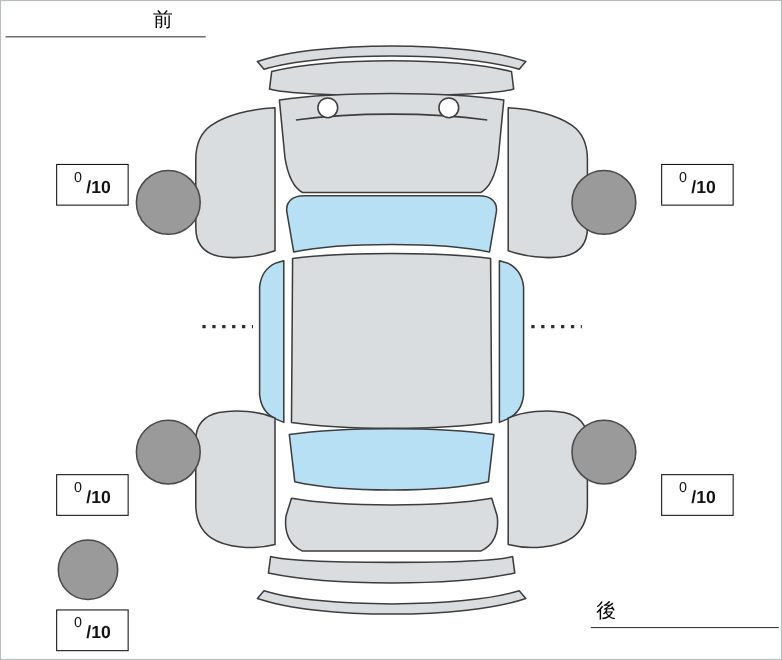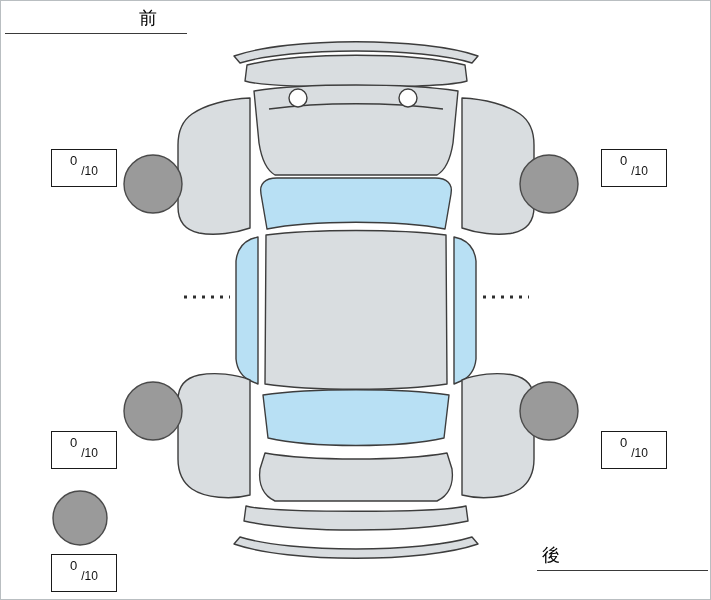--- a/index.html
+++ b/index.html
@@ -16,21 +16,21 @@
   .score-box {
     position:absolute;
     width:66px; height:38px;
     background:#ffffff;
     border:1px solid #1a1a1a;
     box-sizing:border-box;
     display:flex; align-items:center; justify-content:center;
     color:#111;
   }
   .score-value { font-size:13px; line-height:1; transform:translateY(-8px); margin-right:4px; }
-  .score-den   { font-size:12px; line-height:1; transform:translateY(3px); }
+  .score-den   { font-size:16px; line-height:1; transform:translateY(3px);font-weight:bold; }
   .dir-label { position:absolute; font-size:18px; color:#000; line-height:1.2; }
   .dir-line  { position:absolute; height:0; border-top:1px solid #3a3a3a; }
 </style>
 </head>
 <body>
 
 <div class="canvas">
 
   <svg class="diagram-svg" width="711" height="600" viewBox="0 0 711 600">
     <g stroke="#3d3d3d" stroke-width="1.4" stroke-linejoin="round" fill="#d9dde0">

